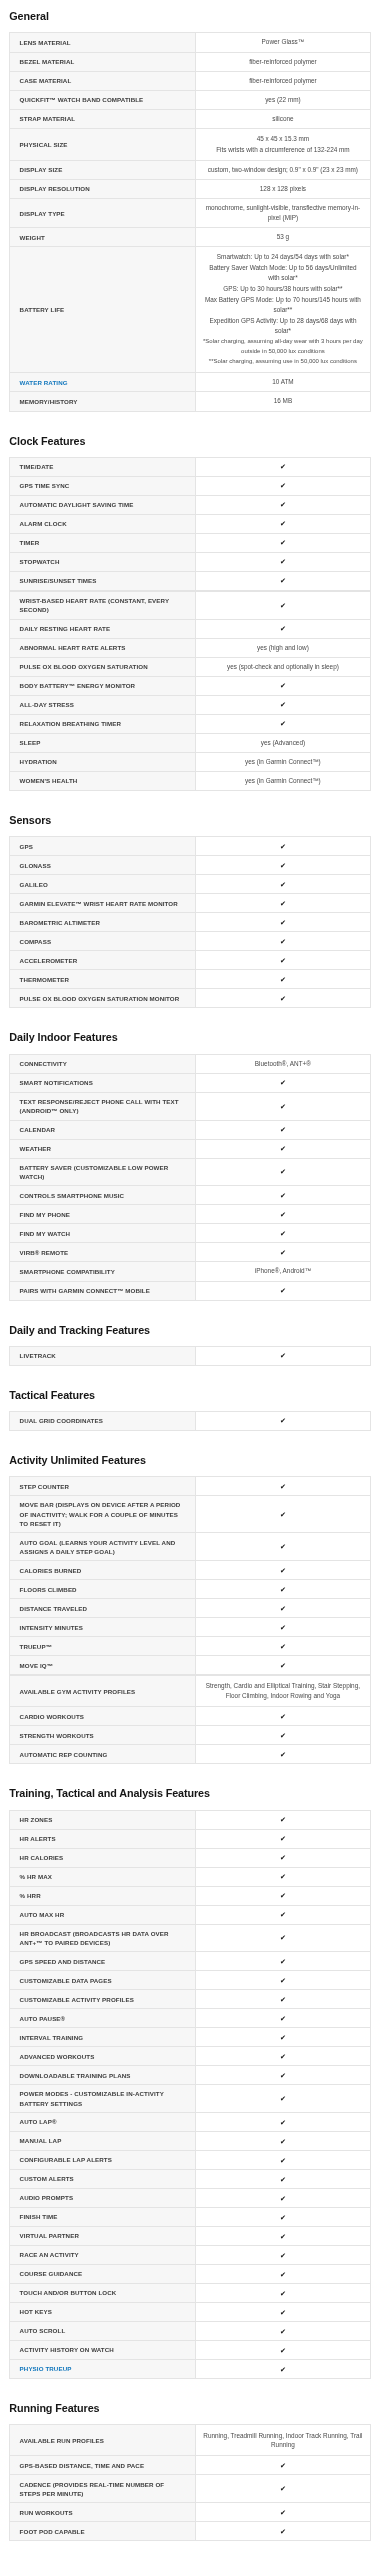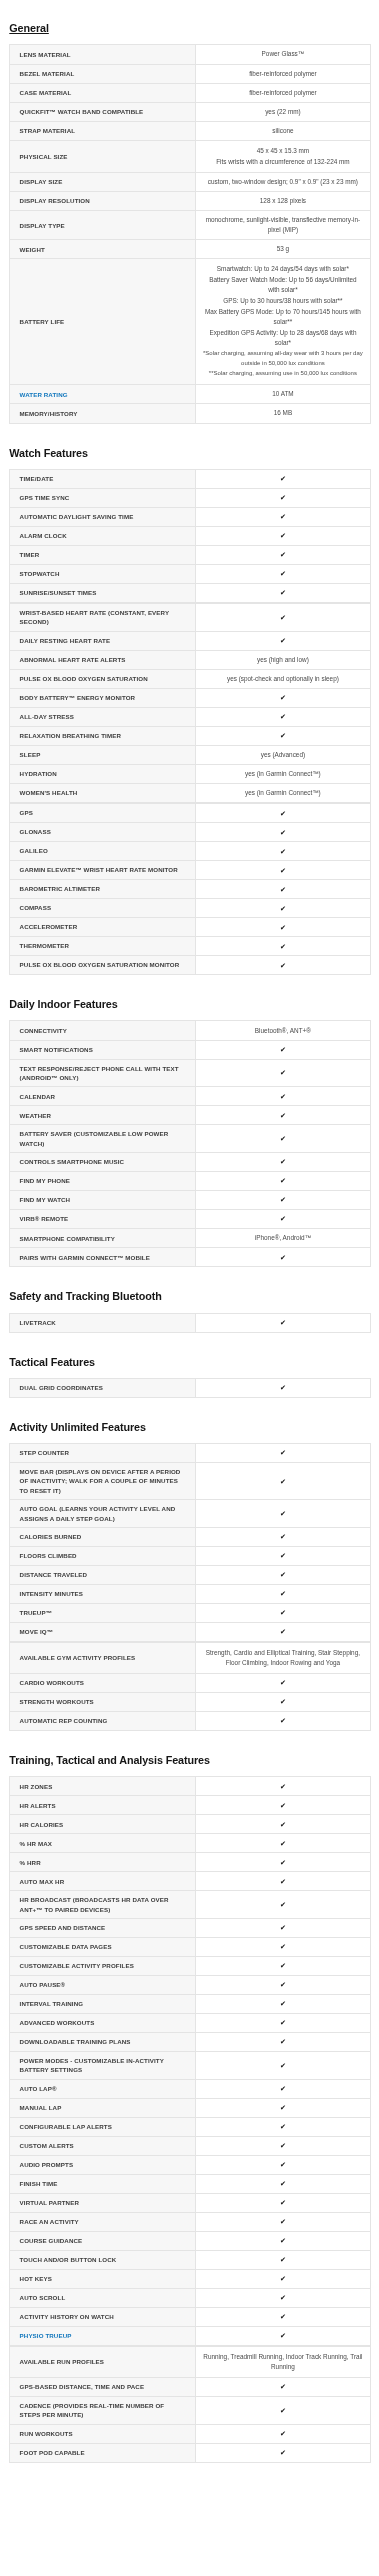--- a/index.html
+++ b/index.html
@@ -11,21 +11,21 @@
   }
   .wrap { padding:3.1px 8.8px 25px 9.3px; }
   h2.sec-title {
     font-size:10.8px;
     font-weight:bold;
     color:#161616;
     letter-spacing:-0.1px;
     margin:23px 0 10.3px 0;
     transform-origin:left center;
   }
-  section.sec:first-child h2.sec-title { margin-top:19px;text-decoration:underline; }
+  section.sec:first-child h2.sec-title { margin-top:7px; }
   .table {
     border:0.5px solid #e4e4e4;
     border-bottom:none;
   }
   .row {
     display:flex;
     border-bottom:0.5px solid #e4e4e4;
     min-height:18px;
     background:#fff;
   }
@@ -135,21 +135,21 @@
           <div class="cell label link">WATER RATING</div>
           <div class="cell value">10 ATM</div>
         </div>
         <div class="row">
           <div class="cell label">MEMORY/HISTORY</div>
           <div class="cell value">16 MB</div>
         </div>
       </div>
     </section>
     <section class="sec">
-      <h2 class="sec-title">Watch Features</h2>
+      <h2 class="sec-title">Clock Features</h2>
       <div class="table">
         <div class="row">
           <div class="cell label">TIME/DATE</div>
           <div class="cell value">
             <span class="check">✔</span>
           </div>
         </div>
         <div class="row">
           <div class="cell label">GPS TIME SYNC</div>
           <div class="cell value">
@@ -236,20 +236,21 @@
           <div class="cell label">HYDRATION</div>
           <div class="cell value">yes (in Garmin Connect™)</div>
         </div>
         <div class="row">
           <div class="cell label">WOMEN'S HEALTH</div>
           <div class="cell value">yes (in Garmin Connect™)</div>
         </div>
       </div>
     </section>
     <section class="sec">
+      <h2 class="sec-title">Sensors</h2>
       <div class="table">
         <div class="row">
           <div class="cell label">GPS</div>
           <div class="cell value">
             <span class="check">✔</span>
           </div>
         </div>
         <div class="row">
           <div class="cell label">GLONASS</div>
           <div class="cell value">
@@ -367,21 +368,21 @@
         </div>
         <div class="row">
           <div class="cell label">PAIRS WITH GARMIN CONNECT™ MOBILE</div>
           <div class="cell value">
             <span class="check">✔</span>
           </div>
         </div>
       </div>
     </section>
     <section class="sec">
-      <h2 class="sec-title">Safety and Tracking Bluetooth</h2>
+      <h2 class="sec-title">Daily and Tracking Features</h2>
       <div class="table">
         <div class="row">
           <div class="cell label">LIVETRACK</div>
           <div class="cell value">
             <span class="check">✔</span>
           </div>
         </div>
       </div>
     </section>
     <section class="sec">
@@ -657,20 +658,21 @@
         </div>
         <div class="row">
           <div class="cell label link">PHYSIO TRUEUP</div>
           <div class="cell value">
             <span class="check">✔</span>
           </div>
         </div>
       </div>
     </section>
     <section class="sec">
+      <h2 class="sec-title">Running Features</h2>
       <div class="table">
         <div class="row">
           <div class="cell label">AVAILABLE RUN PROFILES</div>
           <div class="cell value">
             <div class="vblock">
               <div class="vline">Running, Treadmill Running, Indoor Track Running, Trail Running</div>
             </div>
           </div>
         </div>
         <div class="row">

